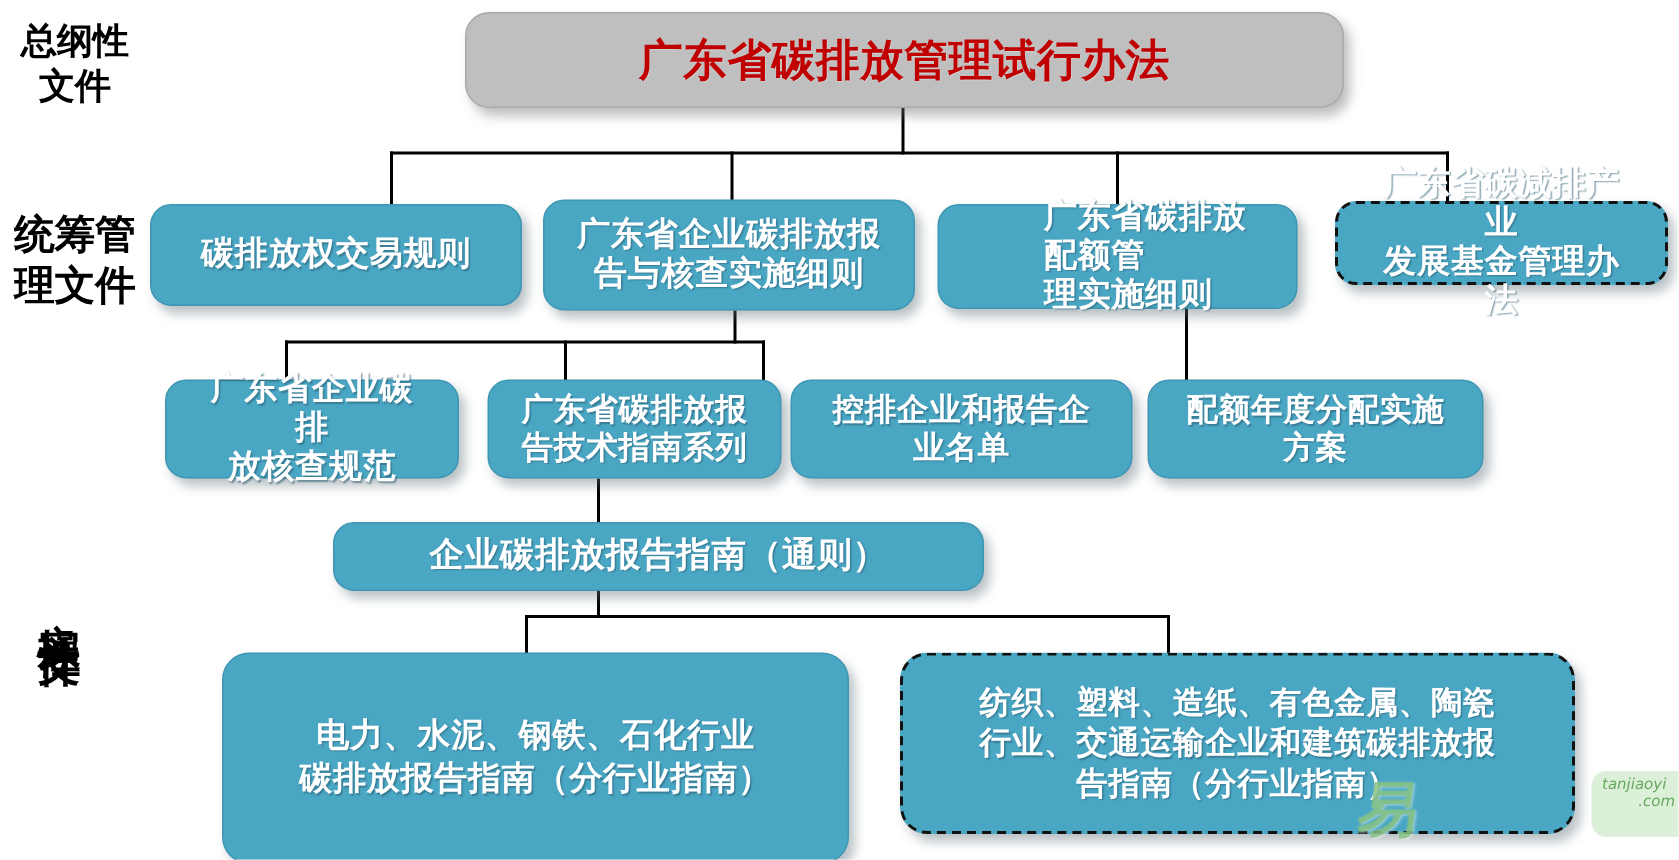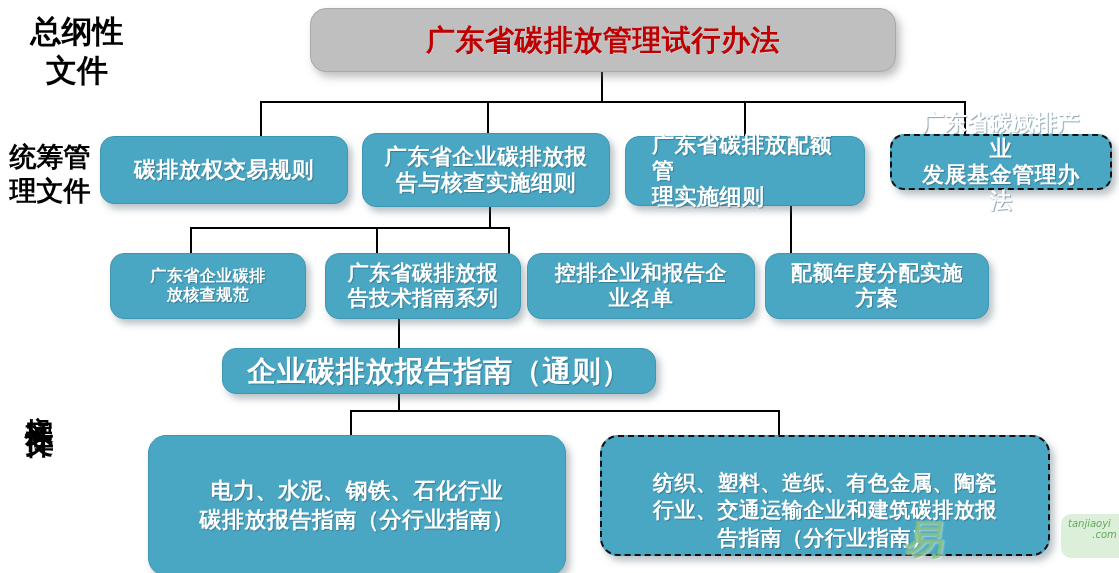--- a/index.html
+++ b/index.html
@@ -93,21 +93,21 @@
     padding: 5px 6px 0 7px;
     margin-left: 26px;
   }
   #wm-dom .l2 { display:block; text-align: center; padding-left: 8px; }
 </style>
 </head>
 <body>
 
 <div id="stage">
 
-  <div class="cat" style="left:0px; top:12px; width:100px; font-size:31px; line-height:1.25;margin-left:27px;">
+  <div class="cat" style="left:0px; top:12px; width:100px; font-size:24px; line-height:1.25;">
     <span>总纲性</span><br>
     <span>文件</span>
   </div>
 
   <div class="cat" style="left:0px; top:140px; width:100px; font-size:27px; line-height:1.25;">
     <span>统筹管</span><br>
     <span>理文件</span>
   </div>
 
   <div class="cat vertical" style="left:20px; top:295px; height:215px; font-size:28px;">
@@ -130,42 +130,42 @@
   </div>
 
   <div class="box teal" style="left:362px; top:133px; width:248px; height:74px; font-size:22px;">
     <span class="t">
       <span>广东省企业碳排放报</span><br>
       <span>告与核查实施细则</span>
     </span>
   </div>
 
   <div class="box teal" style="left:625px; top:136px; width:240px; height:70px; font-size:22px;">
-    <span class="t" style="text-align:left; padding-left:6px;">
+    <span class="t" style="text-align:left; padding-left:6px;margin-left:44px;">
       <span>广东省碳排放配额管</span><br>
       <span>理实施细则</span>
     </span>
   </div>
 
   <div class="box dashed" style="left:890px; top:134px; width:222px; height:56px; font-size:22px;">
     <span class="t">
       <span>广东省碳减排产业</span><br>
       <span>发展基金管理办法</span>
     </span>
   </div>
 
   <div class="conn v" style="left:489px; top:207px; height:22px;"></div>
   <div class="conn h" style="left:190px; top:227px; width:320px;"></div>
   <div class="conn v" style="left:190px; top:227px; height:27px;"></div>
   <div class="conn v" style="left:376px; top:227px; height:27px;"></div>
   <div class="conn v" style="left:508px; top:227px; height:27px;"></div>
 
   <div class="conn v" style="left:790px; top:206px; height:48px;"></div>
 
-  <div class="box teal" style="left:110px; top:253px; width:196px; height:66px; font-size:16px;">
+  <div class="box teal" style="left:110px; top:253px; width:196px; height:66px; font-size:22px;">
     <span class="t">
       <span>广东省企业碳排</span><br>
       <span>放核查规范</span>
     </span>
   </div>
 
   <div class="box teal" style="left:325px; top:253px; width:196px; height:66px; font-size:21px;">
     <span class="t">
       <span>广东省碳排放报</span><br>
       <span>告技术指南系列</span>
@@ -181,37 +181,37 @@
 
   <div class="box teal" style="left:765px; top:253px; width:224px; height:66px; font-size:21px;">
     <span class="t">
       <span>配额年度分配实施</span><br>
       <span>方案</span>
     </span>
   </div>
 
   <div class="conn v" style="left:398px; top:319px; height:31px;"></div>
 
-  <div class="box teal" style="left:222px; top:348px; width:434px; height:46px; font-size:29px;">
+  <div class="box teal" style="left:222px; top:348px; width:434px; height:46px; font-size:23px;">
     <span class="t">企业碳排放报告指南（通则）</span>
   </div>
 
   <div class="conn v" style="left:398px; top:394px; height:18px;"></div>
   <div class="conn h" style="left:350px; top:410px; width:430px;"></div>
   <div class="conn v" style="left:350px; top:410px; height:26px;"></div>
   <div class="conn v" style="left:778px; top:410px; height:26px;"></div>
 
   <div class="box teal" style="left:148px; top:435px; width:418px; height:141px; font-size:22px; border-radius:18px;">
     <span class="t" style="line-height:1.3;">
       <span>电力、水泥、钢铁、石化行业</span><br>
       <span>碳排放报告指南（分行业指南）</span>
     </span>
   </div>
 
-  <div class="box dashed" style="left:600px; top:435px; width:450px; height:121px; font-size:21px; border-radius:18px;align-items:flex-end;">
+  <div class="box dashed" style="left:600px; top:435px; width:450px; height:121px; font-size:21px; border-radius:18px;">
     <span class="t" style="line-height:1.3;">
       <span>纺织、塑料、造纸、有色金属、陶瓷</span><br>
       <span>行业、交通运输企业和建筑碳排放报</span><br>
       <span>告指南（分行业指南）</span>
     </span>
   </div>
 
   <div id="watermark">
     <div id="wm-cn">易碳家</div>
     <div id="wm-dom">

